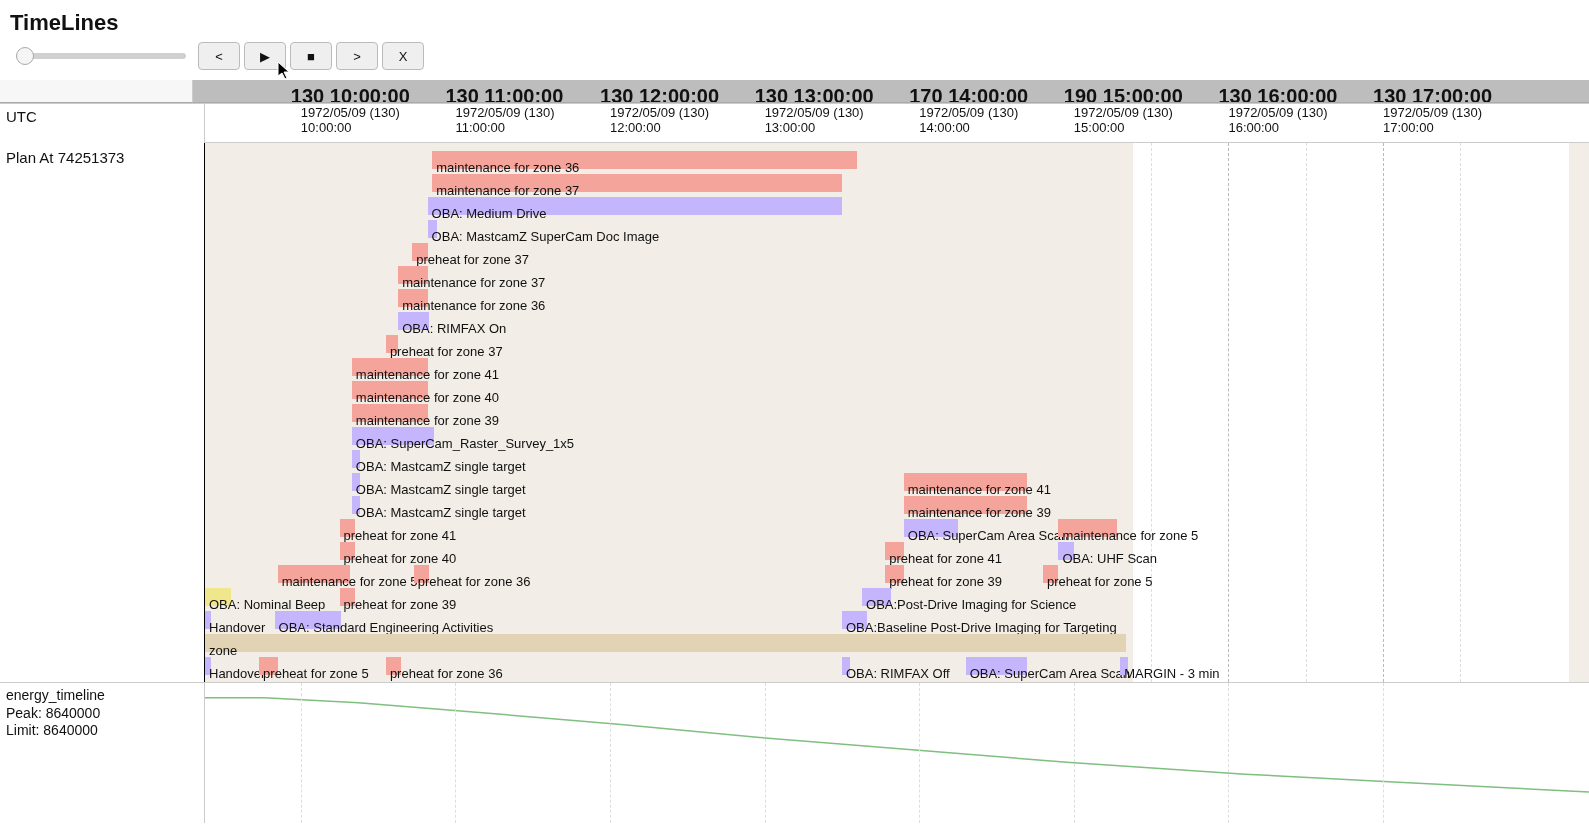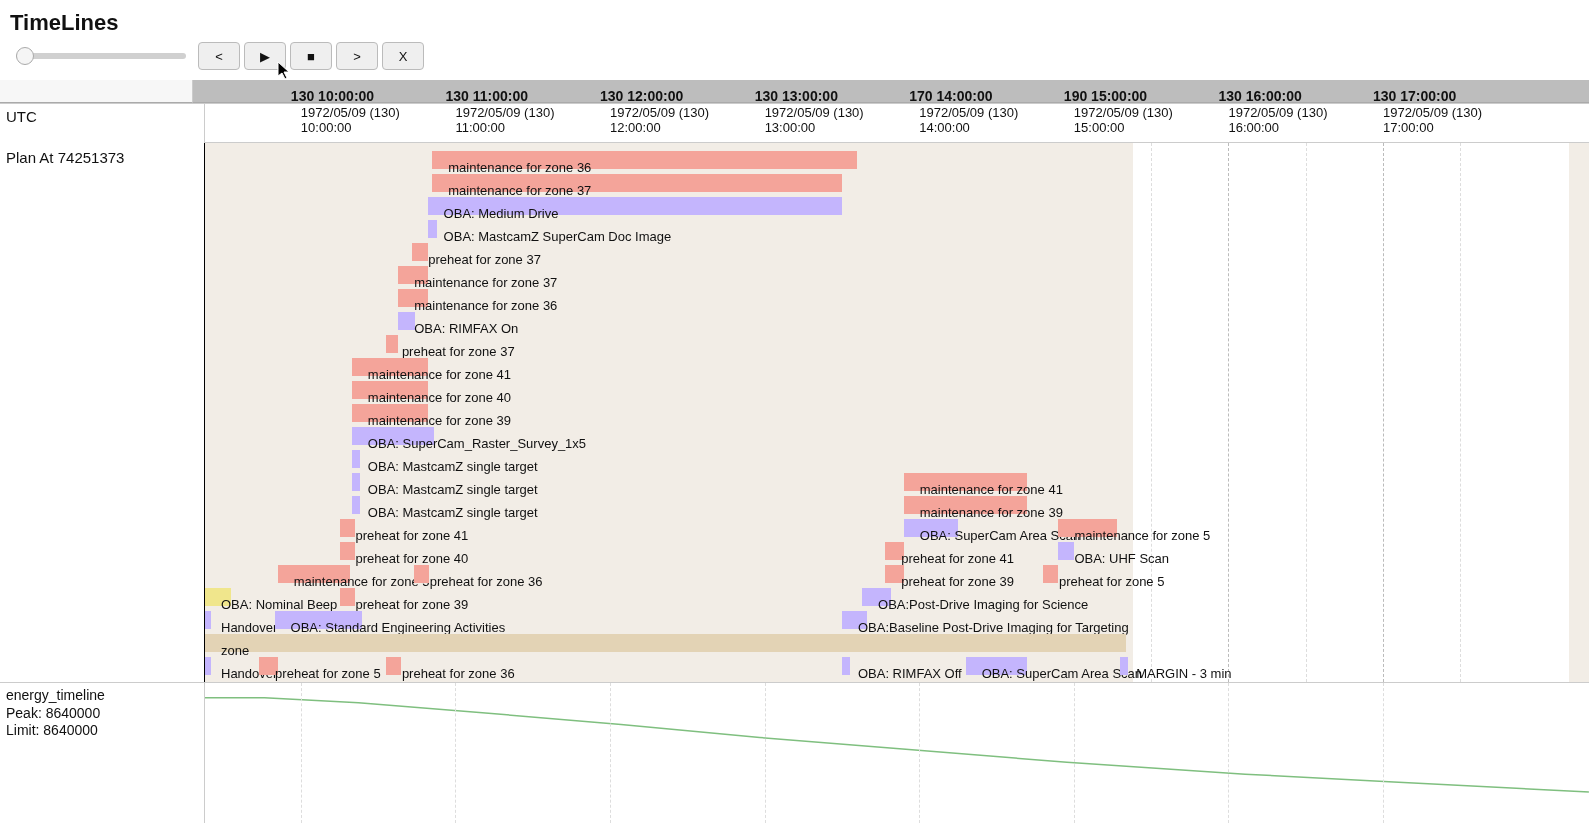--- a/index.html
+++ b/index.html
@@ -85,21 +85,21 @@
     background: #f7f7f7;
     border-bottom: 1px solid #aaa;
   }
   .time-slot {
     position: absolute;
     top: 0;
     height: 32px;
     display: flex;
     align-items: center;
     font-weight: bold;
-    font-size: 14px;
+    font-size: 20px;
     padding-left: 2px;
     white-space: nowrap;
   }
   .utc-row {
     display: flex;
   }
   .utc-left {
     flex: 0 0 192px;
     border-right: 1px solid #ccc;
     padding: 4px 6px;
@@ -158,21 +158,21 @@
     display: flex;
     align-items: center;
     font-size: 13px;
     white-space: nowrap;
     overflow: visible;
     padding: 0 2px;
     box-sizing: border-box;
   }
   .bar span.lbl {
     position: relative;
-    left: 12px;
+    left: 0;
     padding-left: 2px;
     margin-top: 15px;
   }
   .color-salmon { background: #f4a49a; }
   .color-blue   { background: #c4b5fd; }
   .color-yellow { background: #f0e68c; }
   .color-tan    { background: #e3d3b5; }
 
   
   .energy-row {
@@ -299,21 +299,21 @@
       </div>
       <div class="bar color-salmon" style="left: 207.164px; width: 15.46px; top: 100px;">
         <span class="lbl">preheat for zone 37</span>
       </div>
       <div class="bar color-salmon" style="left: 193.25px; width: 29.374px; top: 123px;">
         <span class="lbl">maintenance for zone 37</span>
       </div>
       <div class="bar color-salmon" style="left: 193.25px; width: 29.374px; top: 146px;">
         <span class="lbl">maintenance for zone 36</span>
       </div>
-      <div class="bar color-blue" style="left: 193.25px; width: 17px; top: 169px;">
+      <div class="bar color-blue" style="left: 193.25px; width: 31px; top: 169px;">
         <span class="lbl">OBA: RIMFAX On</span>
       </div>
       <div class="bar color-salmon" style="left: 180.882px; width: 12.368px; top: 192px;">
         <span class="lbl">preheat for zone 37</span>
       </div>
       <div class="bar color-salmon" style="left: 146.87px; width: 75.754px; top: 215px;">
         <span class="lbl">maintenance for zone 41</span>
       </div>
       <div class="bar color-salmon" style="left: 146.87px; width: 75.754px; top: 238px;">
         <span class="lbl">maintenance for zone 40</span>
@@ -374,21 +374,21 @@
       </div>
       <div class="bar color-salmon" style="left: 134.502px; width: 15.46px; top: 445px;">
         <span class="lbl">preheat for zone 39</span>
       </div>
       <div class="bar color-blue" style="left: 657.05px; width: 29.374px; top: 445px;">
         <span class="lbl">OBA:Post-Drive Imaging for Science</span>
       </div>
       <div class="bar color-blue" style="left: 0px; width: 6.184px; top: 468px;">
         <span class="lbl">Handover</span>
       </div>
-      <div class="bar color-blue" style="left: 69.57px; width: 87px; top: 468px;">
+      <div class="bar color-blue" style="left: 69.57px; width: 66px; top: 468px;">
         <span class="lbl">OBA: Standard Engineering Activities</span>
       </div>
       <div class="bar color-blue" style="left: 636.952px; width: 24.736px; top: 468px;">
         <span class="lbl">OBA:Baseline Post-Drive Imaging for Targeting</span>
       </div>
       <div class="bar color-tan" style="left: 0px; width: 921.416px; top: 491px;">
         <span class="lbl">zone</span>
       </div>
       <div class="bar color-blue" style="left: 0px; width: 6.184px; top: 514px;">
         <span class="lbl">Handover</span>

